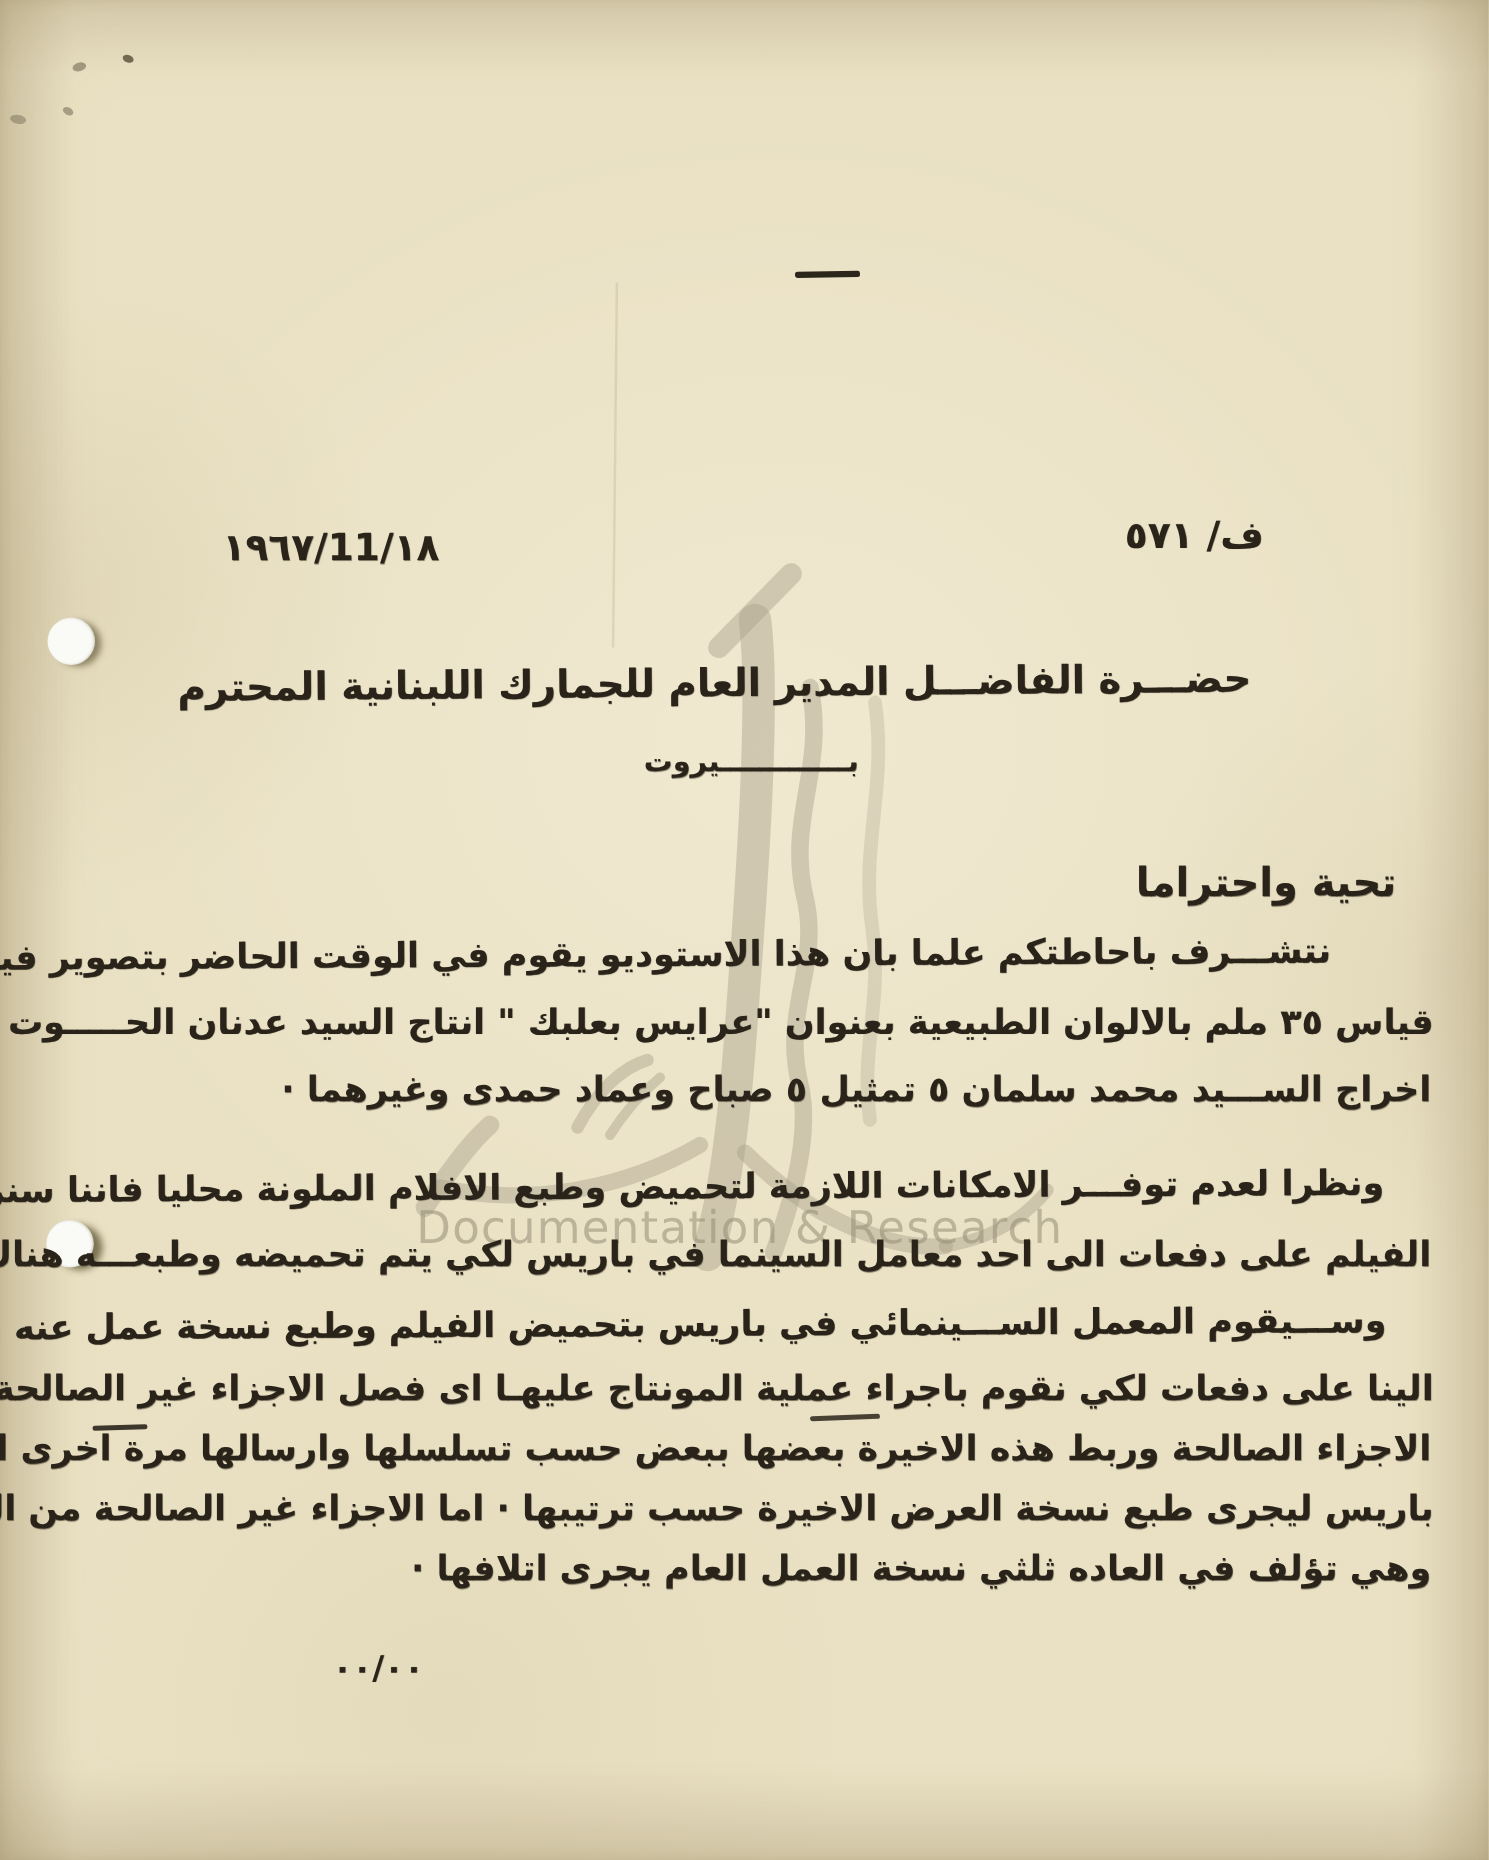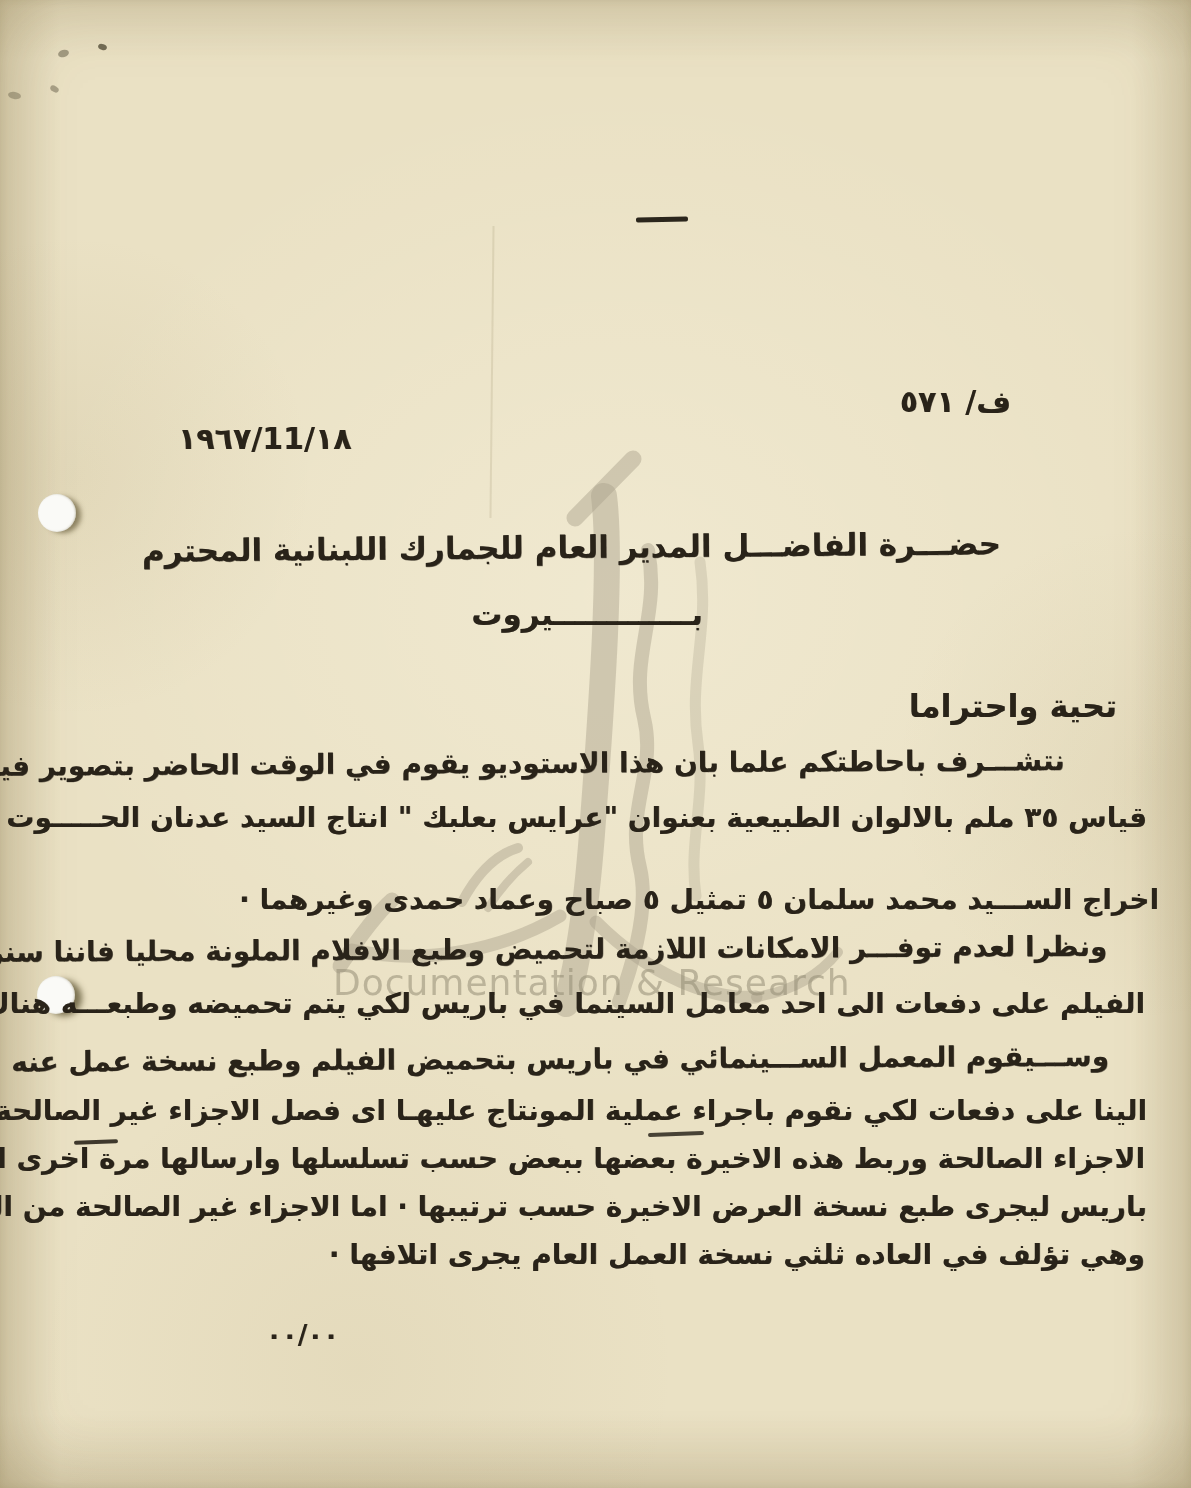--- a/index.html
+++ b/index.html
@@ -65,32 +65,32 @@
   <div class="speck" style="left:50px;top:86px;width:9px;height:6px;transform:rotate(30deg);opacity:0.55;"></div>
   <div class="speck" style="left:8px;top:92px;width:13px;height:7px;transform:rotate(10deg);opacity:0.45;"></div>
 
   <div class="hole hole1" style="left:38px;top:494px;"></div>
   <div class="hole hole2" style="left:37px;top:976px;"></div>
 
   <div class="mark" style="left:636px;top:217px;width:52px;height:5px;transform:rotate(-1deg);"></div>
   <div class="mark" style="left:74px;top:1140px;width:44px;height:4px;transform:rotate(-2deg);opacity:0.9;"></div>
   <div class="mark" style="left:648px;top:1132px;width:56px;height:4px;transform:rotate(-2deg);opacity:0.85;"></div>
 
-  <div class="ar hdr" style="right:180px;top:387px;">ف/ ٥٧١</div>
+  <div class="ar hdr" style="right:180px;top:414px;">ف/ ٥٧١</div>
   <div class="ar hdr" style="left:178px;top:424px;">١٩٦٧/11/١٨</div>
 
   <div class="ar" style="right:190px;top:532px;font-size:31px;transform:rotate(-0.5deg);">حضـــرة الفاضـــل المدير العام للجمارك اللبنانية المحترم</div>
-  <div class="ar" style="right:488px;top:599px;font-size:31px;text-align:right;">بـــــــــــــيروت</div>
+  <div class="ar" style="right:504px;top:599px;font-size:23px;text-align:right;">بـــــــــــــيروت</div>
 
   <div class="ar" style="right:74px;top:690px;font-size:32px;">تحية واحتراما</div>
 
   <div>
     <div class="ar" style="right:126px;top:750px;transform:rotate(-0.3deg);">نتشـــرف باحاطتكم علما بان هذا الاستوديو يقوم في الوقت الحاضر بتصوير فيـــــلم</div>
     <div class="ar" style="right:44px;top:804px;">قياس ٣٥ ملم بالالوان الطبيعية بعنوان "عرايس بعلبك " انتاج السيد عدنان الحـــــوت ،</div>
-    <div class="ar" style="right:32px;top:858px;margin-top:28px;">اخراج الســـيد محمد سلمان ٥ تمثيل ٥ صباح وعماد حمدى وغيرهما ·</div>
+    <div class="ar" style="right:46px;top:858px;">اخراج الســـيد محمد سلمان ٥ تمثيل ٥ صباح وعماد حمدى وغيرهما ·</div>
 
     <div class="ar" style="right:84px;top:936px;transform:rotate(-0.3deg);">ونظرا لعدم توفـــر الامكانات اللازمة لتحميض وطبع الافلام الملونة محليا فاننا سنرســـــل</div>
     <div class="ar" style="right:46px;top:990px;">الفيلم على دفعات الى احد معامل السينما في باريس لكي يتم تحميضه وطبعـــه هناك ·</div>
 
     <div class="ar" style="right:82px;top:1046px;transform:rotate(-0.3deg);">وســـيقوم المعمل الســـينمائي في باريس بتحميض الفيلم وطبع نسخة عمل عنه وارســـاله</div>
     <div class="ar" style="right:44px;top:1097px;">الينا على دفعات لكي نقوم باجراء عملية المونتاج عليهـا اى فصل الاجزاء غير الصالحة مـــــن</div>
     <div class="ar" style="right:46px;top:1145px;">الاجزاء الصالحة وربط هذه الاخيرة بعضها ببعض حسب تسلسلها وارسالها مرة اخرى الى</div>
     <div class="ar" style="right:44px;top:1193px;">باريس ليجرى طبع نسخة العرض الاخيرة حسب ترتيبها · اما الاجزاء غير الصالحة من الفيـــلم</div>
     <div class="ar" style="right:46px;top:1241px;">وهي تؤلف في العاده ثلثي نسخة العمل العام يجرى اتلافها ·</div>
   </div>

